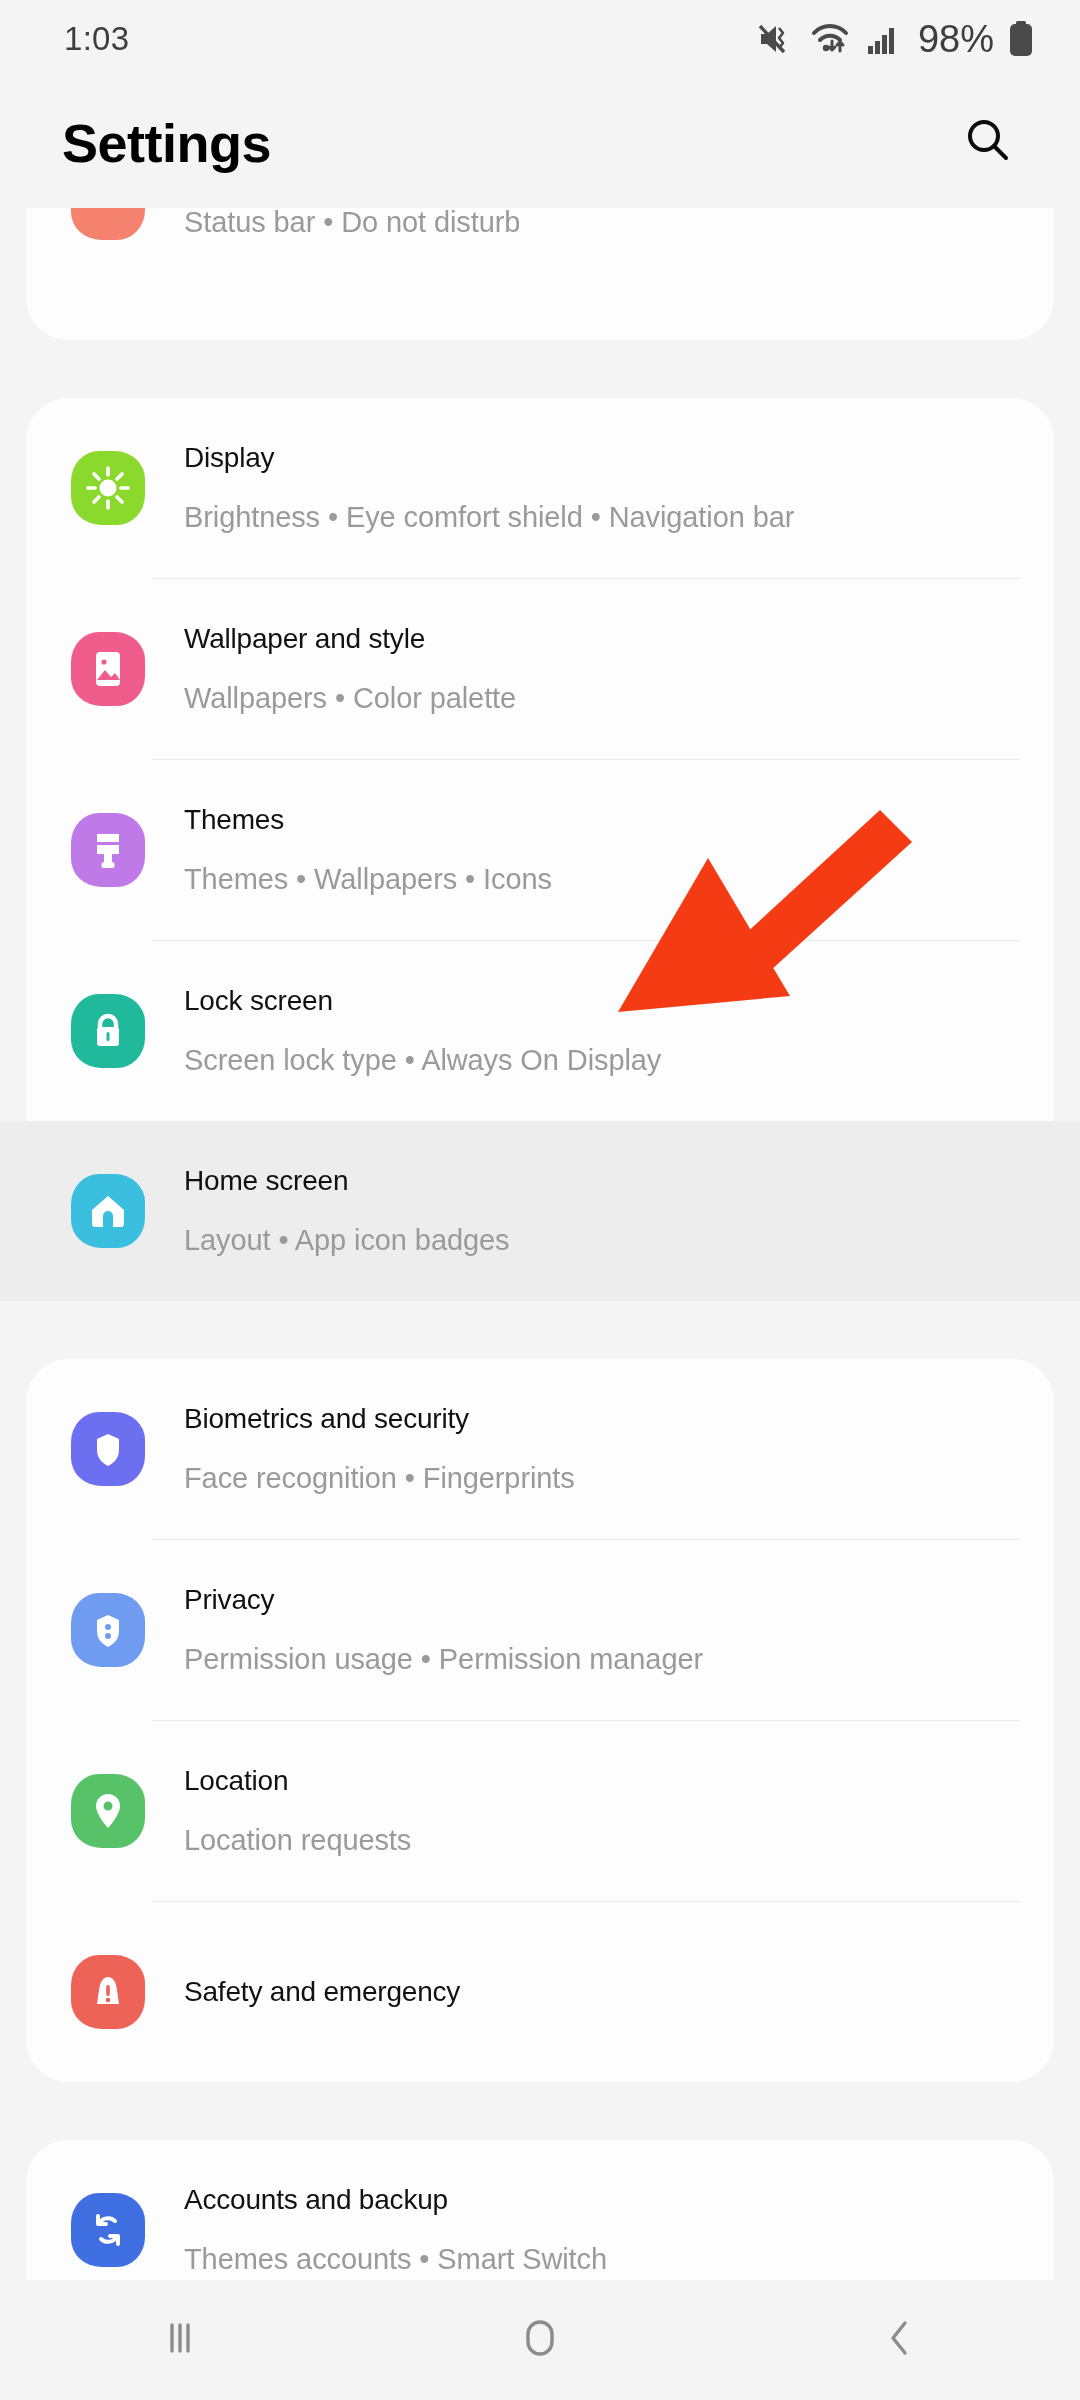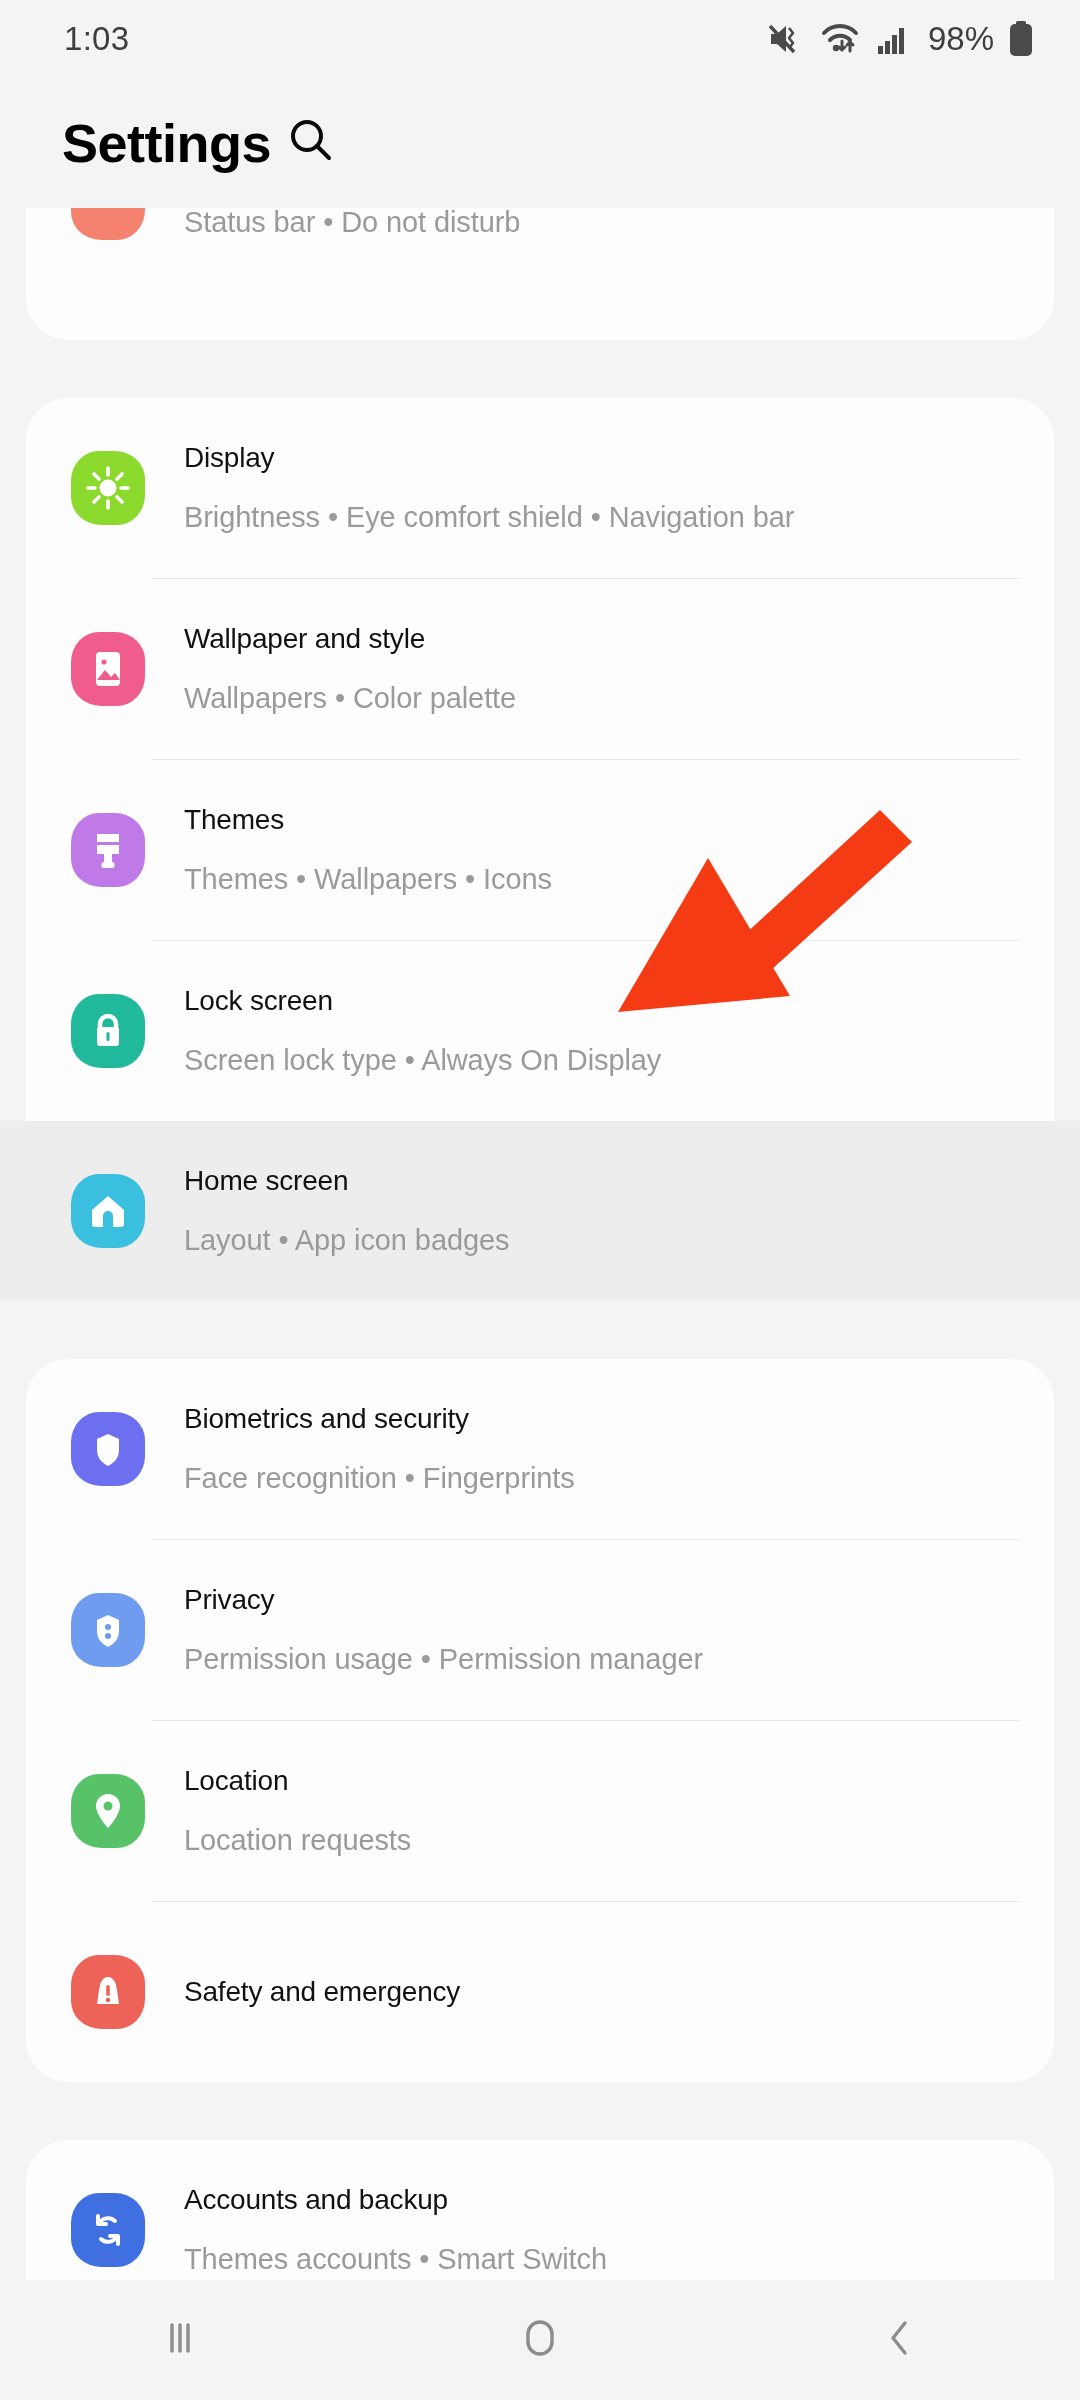--- a/index.html
+++ b/index.html
@@ -13,26 +13,26 @@
 
   
   .statusbar {
     position:absolute; top:0; left:0; width:1080px; height:78px;
     display:flex; align-items:center; justify-content:space-between;
     padding:0 46px 0 64px;
   }
   .status-time { font-size:33px; color:#3e3e3e; letter-spacing:0.3px; }
   .status-icons { display:flex; align-items:center; gap:13px; }
   .status-icons svg { display:block; }
-  .battery-pct { font-size:33px; color:#3e3e3e; margin-left:4px; margin-right:1px; }
+  .battery-pct { font-size:38px; color:#3e3e3e; margin-left:4px; margin-right:1px; }
 
   
   .header {
     position:absolute; top:78px; left:0; width:1080px; height:130px;
-    display:flex; align-items:center; 
+    display:flex; align-items:center; justify-content:space-between;
     padding:0 52px 0 62px;
   }
   .header-title { font-size:54px; font-weight:bold; color:#000; letter-spacing:-0.5px; }
   .search-btn { width:80px; height:80px; display:flex; align-items:center; justify-content:center; }
 
   
   .list { position:absolute; top:208px; left:0; width:1080px; height:2072px; overflow:hidden; }
 
   .card {
     background:#fdfdfd;

